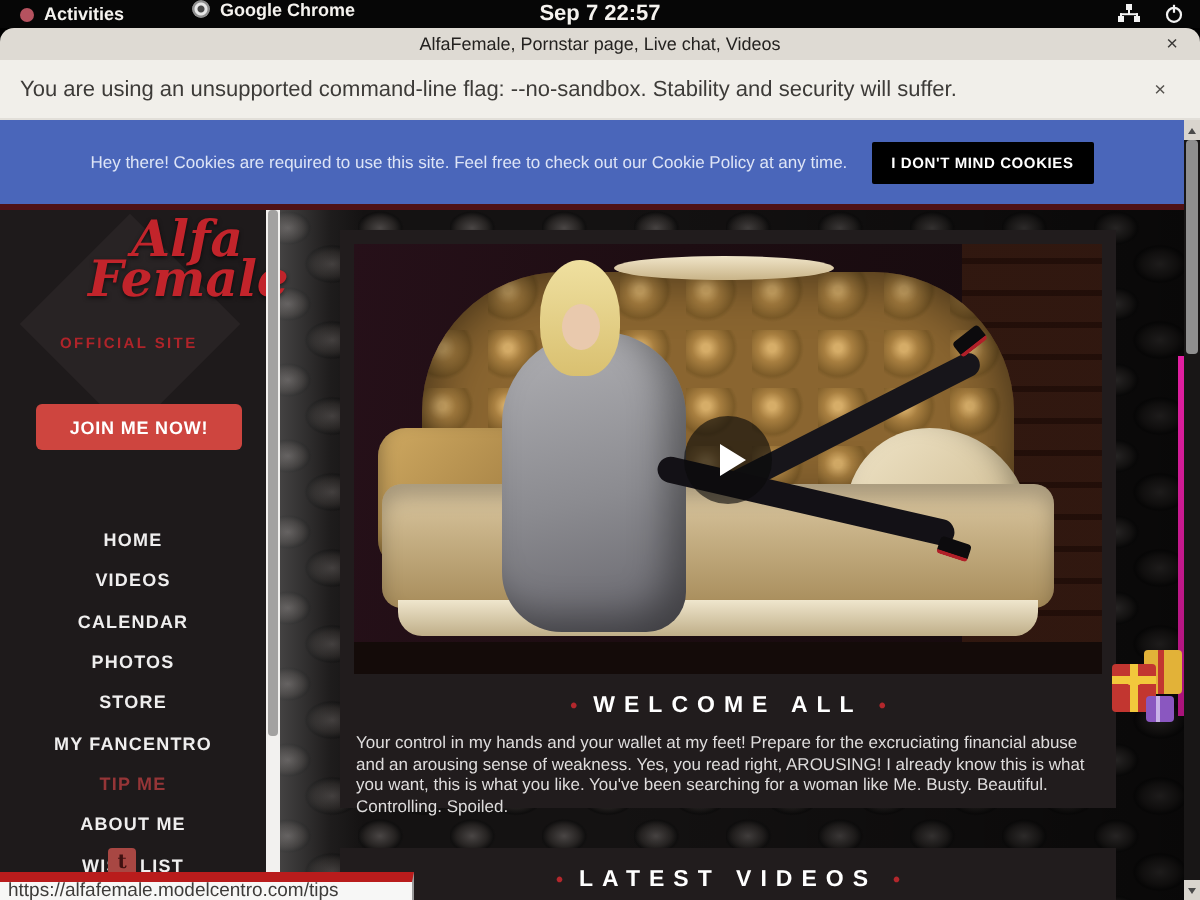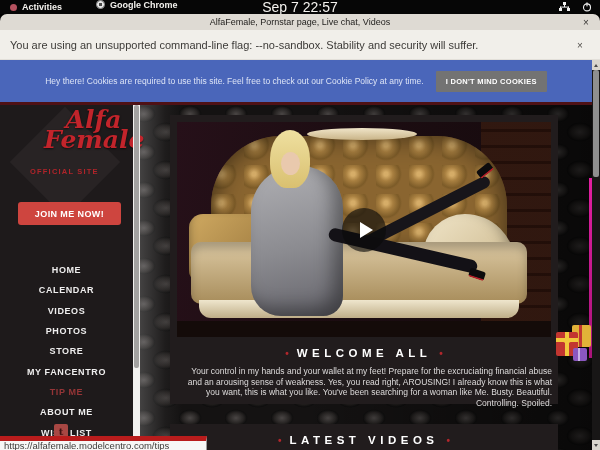--- a/index.html
+++ b/index.html
@@ -9,21 +9,21 @@
 
   
   .topbar { position:absolute; left:0; top:0; width:600px; height:14px; background:#060606; color:#f2f2f2; }
   .tb-left { position:absolute; left:10px; top:0; height:14px; display:flex; align-items:center; gap:5px; }
   .rec-dot { width:7px; height:7px; border-radius:50%; background:#b5525f; }
   .tb-label { font-size:9px; font-weight:bold; color:#f4f2ee; }
   .chrome-item { position:absolute; left:96px; top:0; height:14px; display:flex; align-items:flex-start; gap:5px; }
   .chrome-ico { width:9px; height:9px; border-radius:50%;
     background:radial-gradient(circle at 50% 50%, #4a4a4a 0 1.5px, #e6e6e6 2px 3px, #8f8f8f 3.5px 4.5px, #2a2a2a 4.5px); }
   .tb-clock { position:absolute; left:0; right:0; top:0; height:14px; display:flex; align-items:center; justify-content:center;
-    font-size:14px; font-weight:normal; color:#f4f2ee; }
+    font-size:11px; font-weight:bold; color:#f4f2ee; }
   .tb-right { position:absolute; right:8px; top:0; height:14px; display:flex; align-items:center; gap:12px; }
   .net-ico svg, .pwr-ico svg { display:block; }
 
   
   .titlebar { position:absolute; left:0; top:14px; width:600px; height:16px; background:#dedad3;
     border-radius:7px 7px 0 0; }
   .title-text { position:absolute; left:0; right:0; top:0; height:16px; display:flex; align-items:center; justify-content:center;
     font-size:9px; font-weight:normal; color:#242220; }
   .win-close { position:absolute; right:8px; top:2px; width:12px; height:12px; display:flex; align-items:center; justify-content:center;
     font-size:10px; color:#3a3836; cursor:default; }
@@ -32,21 +32,21 @@
   .flagbar { position:absolute; left:0; top:30px; width:600px; height:30px; background:#f1efea; border-bottom:1px solid #e2dfd9; }
   .flag-text { position:absolute; left:10px; top:0; height:30px; display:flex; align-items:center;
     font-size:11px; color:#3d3b38; }
   .flag-close { position:absolute; right:14px; top:9px; width:12px; height:12px; display:flex; align-items:center; justify-content:center;
     font-size:10px; color:#55524e; }
 
   
   .cookiebar { position:absolute; left:0; top:60px; width:592px; height:42px; background:#4a66ba;
     display:flex; align-items:center; justify-content:center; gap:12px; }
   .cookie-msg { font-size:8.5px; color:#dde4f6; }
-  .cookie-btn { background:#737373; border:none; color:#fff; font-family:"Liberation Sans",sans-serif;
+  .cookie-btn { background:#000000; border:none; color:#fff; font-family:"Liberation Sans",sans-serif;
     font-size:7.5px; font-weight:bold; padding:6px 10px; letter-spacing:.3px; border-radius:1px; }
 
   
   .site-topline { position:absolute; left:0; top:102px; width:592px; height:3px; background:#4e1115; }
 
   
   .main-bg { position:absolute; left:133px; top:105px; width:459px; height:345px; background-color:#141212;
     background-image:
       radial-gradient(ellipse 15px 11px at 11px 9px, #4a4645 0%, #262322 50%, #100f0f 72%, rgba(0,0,0,0) 80%),
       radial-gradient(ellipse 17px 12px at 33px 27px, #3e3a39 0%, #211e1d 52%, #0e0d0d 75%, rgba(0,0,0,0) 82%);
@@ -121,21 +121,21 @@
     width:44px; height:44px; border-radius:50%; background:rgba(10,10,10,.62);
     display:flex; align-items:center; justify-content:center; }
   .play-tri { width:0; height:0; border-left:13px solid #fff; border-top:8px solid rgba(0,0,0,0);
     border-bottom:8px solid rgba(0,0,0,0); margin-left:4px; }
 
   .sec-head { position:absolute; left:0; width:100%; display:flex; align-items:center; justify-content:center; gap:8px; }
   .head-welcome { top:232px; } .head-latest { top:10px; }
   .sec-title { color:#fff; font-weight:bold; font-size:11.5px; letter-spacing:4.5px; }
   .sec-dot { color:#b3272c; font-size:10px; font-weight:bold; }
   .welcome-p { position:absolute; left:8px; top:251px; width:374px;
-    font-size:8.5px; line-height:10.7px; color:#dedcdc;text-align:right; }
+    font-size:8.5px; line-height:10.7px; color:#dedcdc; }
 
   
   .magenta-edge { position:absolute; left:589px; top:178px; width:3px; height:180px;
     background:linear-gradient(#e31fa2,#a9137a); }
   .gifts { position:absolute; left:556px; top:322px; width:36px; height:40px; }
   .gift { position:absolute; }
   .gift-yellow { right:1px; top:3px; width:19px; height:22px; background:#e2b238;
     background-image:linear-gradient(90deg, rgba(0,0,0,0) 7px, #c23630 7px 10px, rgba(0,0,0,0) 10px); border-radius:2px; }
   .gift-red { left:0; top:10px; width:22px; height:24px; background:#c23630;
     background-image:linear-gradient(#f2c83c,#f2c83c),linear-gradient(#f2c83c,#f2c83c);
@@ -220,22 +220,22 @@
   <div class="sidebar">
     <div class="logo-diamond"></div>
     <div class="logo">
       <span class="l1">Alfa</span>
       <span class="l2">Female</span>
     </div>
     <div class="tagline">OFFICIAL SITE</div>
     <button class="join-btn">JOIN ME NOW!</button>
     <div class="nav">
       <div class="nav-item">HOME</div>
+      <div class="nav-item">VIDEOS</div>
       <div class="nav-item">CALENDAR</div>
-      <div class="nav-item">VIDEOS</div>
       <div class="nav-item">PHOTOS</div>
       <div class="nav-item">STORE</div>
       <div class="nav-item">MY FANCENTRO</div>
       <div class="nav-item active">TIP ME</div>
       <div class="nav-item">ABOUT ME</div>
       <div class="nav-item">WISH LIST</div>
     </div>
     <div class="tumblr">t</div>
   </div>
 

